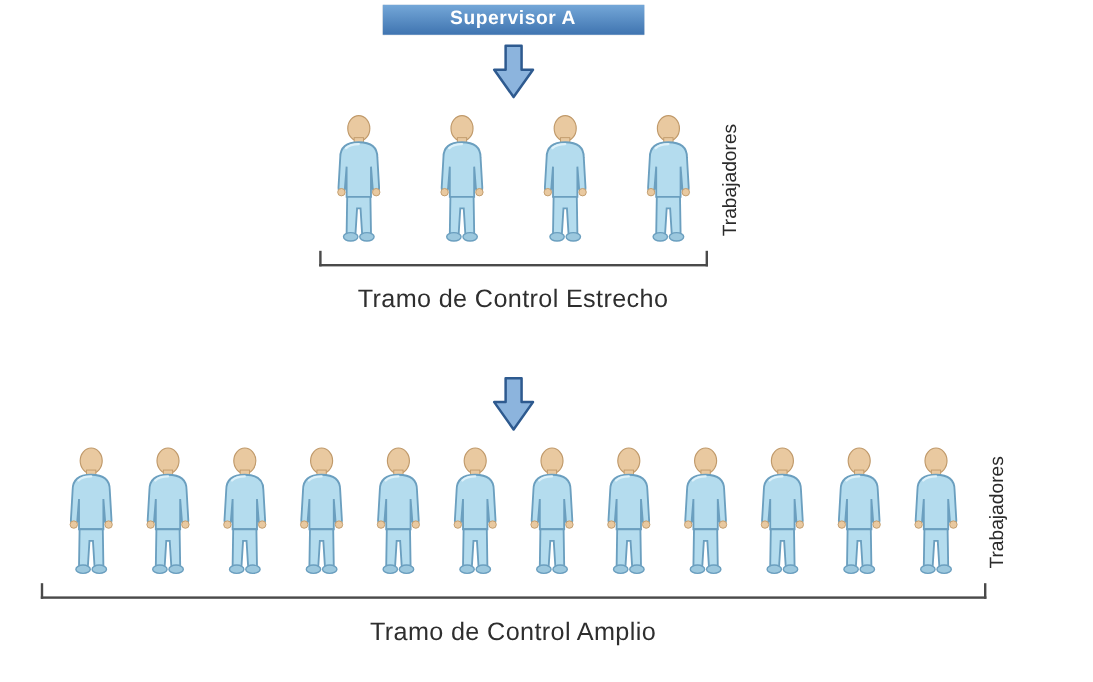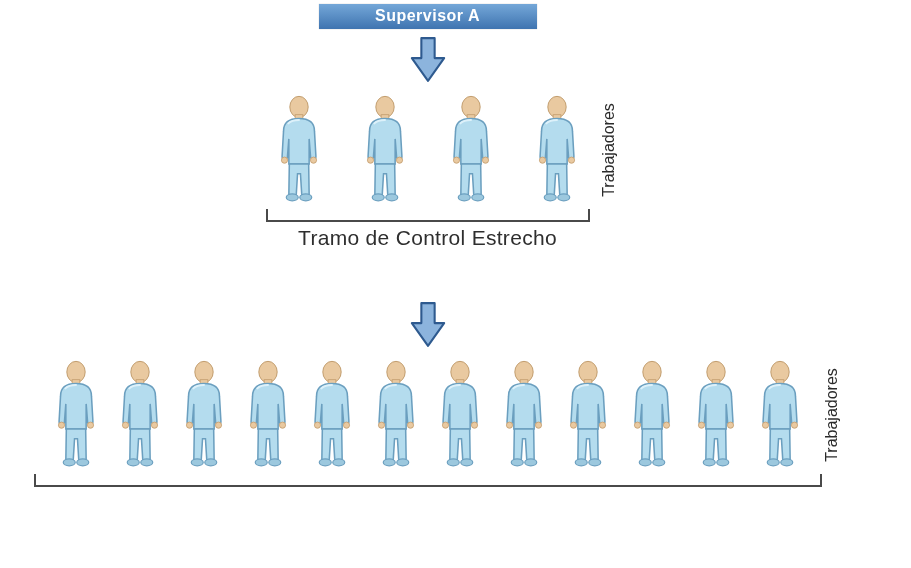--- a/index.html
+++ b/index.html
@@ -74,21 +74,21 @@
     margin-top: 3px;
     height: 11px;
     border-left: 2px solid var(--bracket);
     border-right: 2px solid var(--bracket);
     border-bottom: 2px solid var(--bracket);
   }
   .narrow .bracket { width: 320px; }
   .wide   .bracket { width: 784px; }
 
   .span-label {
-    margin-top: 4px;
+    margin-top: 16px;
     font-size: 21px;
     color: var(--label_text);
     letter-spacing: 0.3px;
   }
 </style>
 </head>
 <body>
 
 <div class="canvas">
   <div class="content">
@@ -424,16 +424,17 @@
 
     <ellipse cx="23" cy="106.5" rx="6.2" ry="3.6" fill="#9cc8de" stroke="#6b9fbf" stroke-width="1.2"></ellipse>
     <ellipse cx="37" cy="106.5" rx="6.2" ry="3.6" fill="#9cc8de" stroke="#6b9fbf" stroke-width="1.2"></ellipse>
   </svg>
 </div>
         <div class="vlabel">Trabajadores</div>
       </div>
 
       <div class="bracket"></div>
 
+      <div class="span-label">Tramo de Control Amplio</div>
     </div>
 
   </div>
 </div>
 
 </body></html>

